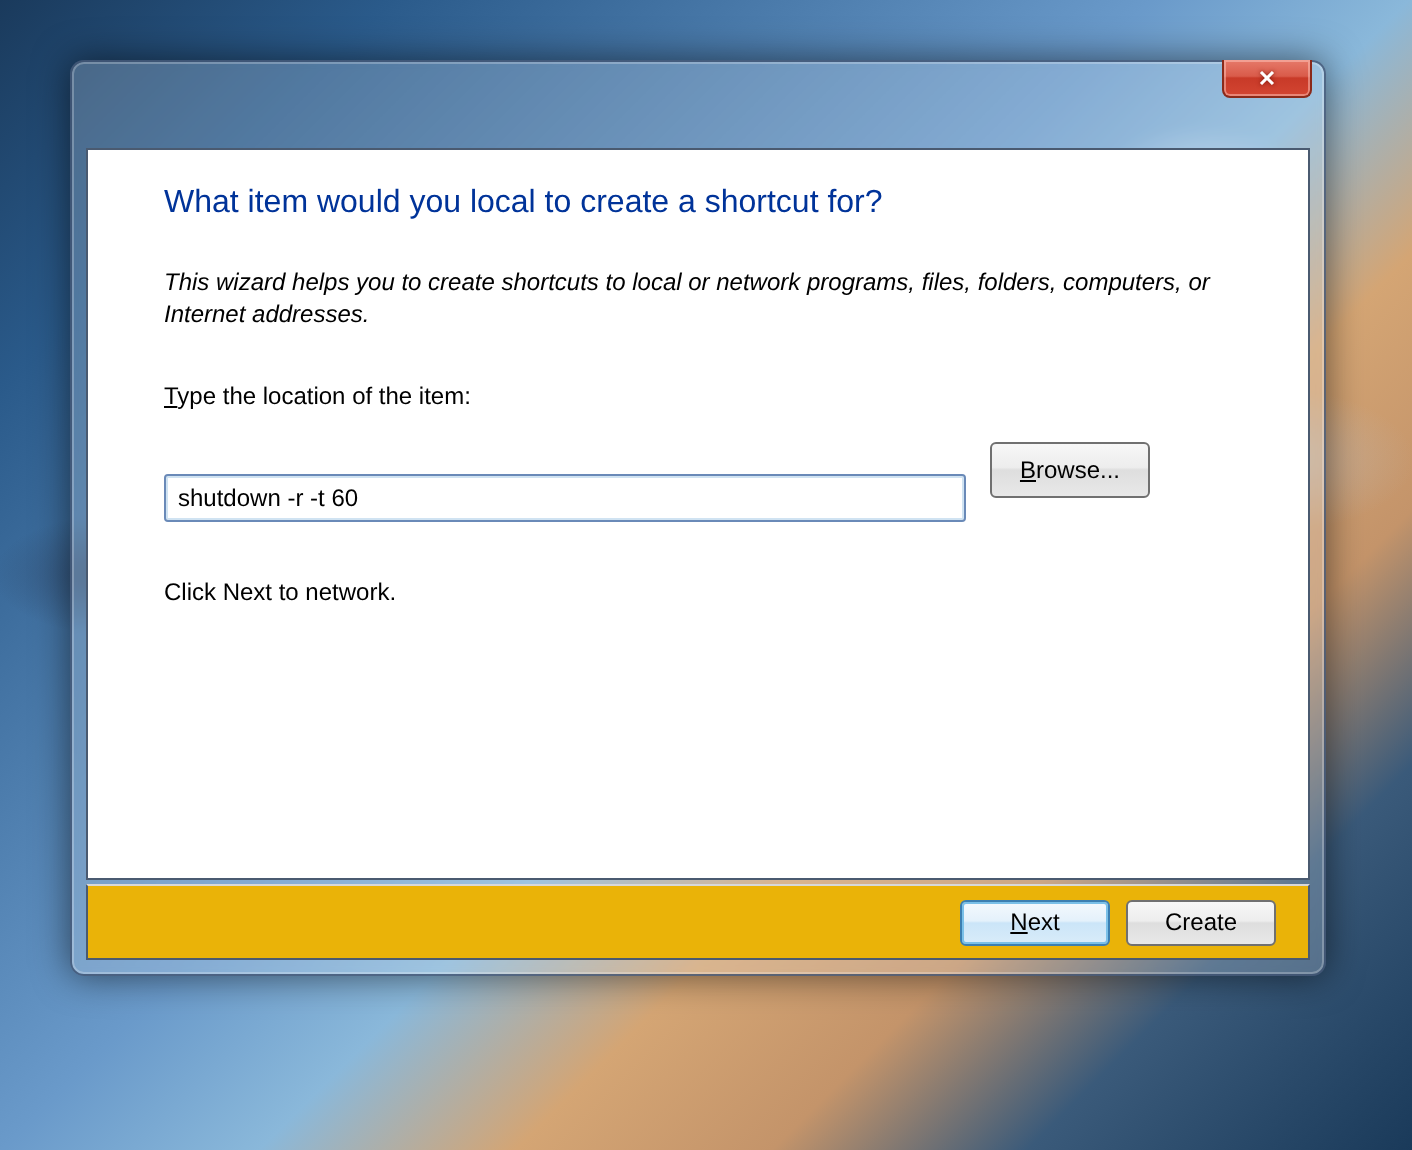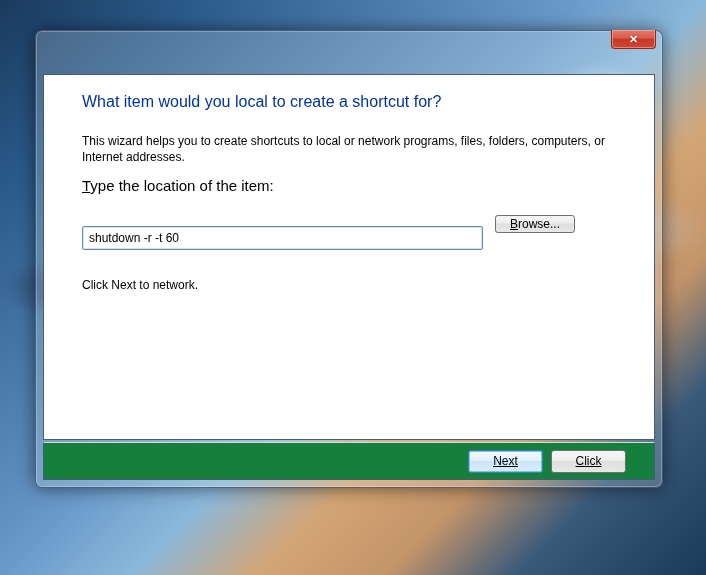--- a/index.html
+++ b/index.html
@@ -115,25 +115,26 @@
     .heading {
       color: #003399;
       font-size: 16px;
       font-weight: normal;
       margin-bottom: 22px;
     }
     .desc {
       color: #000;
       font-size: 12px;
       line-height: 1.35;
-      margin-bottom: 12px;
+      margin-bottom: 26px;
+      font-style: italic;
     }
     .label {
       color: #000;
-      font-size: 15px;
+      font-size: 12px;
       margin-bottom: 4px;
     }
     .label .accel { text-decoration: underline; }
     .input-row {
       display: flex;
       gap: 12px;
       align-items: center;
       margin-bottom: 28px;
     }
     .location-input {
@@ -156,40 +157,39 @@
       padding: 0 12px;
       border: 1px solid #707070;
       border-radius: 3px;
       background: linear-gradient(to bottom, #f7f7f7 0%, #ededed 45%, #dedede 50%, #e8e8e8 100%);
       font-family: "Segoe UI", Tahoma, sans-serif;
       font-size: 12px;
       color: #000;
       cursor: pointer;
     }
     .btn .accel { text-decoration: underline; }
-    .btn.browse { min-width: 80px; height: 18px; }
+    .btn.browse { min-width: 80px; height: 28px; }
     .continue {
       color: #000;
       font-size: 12px;
     }
     .footer {
       position: absolute;
       left: 7px;
       right: 7px;
       bottom: 7px;
       height: 38px;
-      background: #15803d;
+      background: #eab308;
       border: 1px solid #4a5a70;
       border-top-color: #d8d8d8;
       display: flex;
       align-items: center;
       justify-content: flex-end;
       gap: 8px;
-      padding-right: 28px;
-      text-decoration: underline;
+      padding-right: 16px;
     }
     .btn.default {
       border-color: #3c7fb1;
       box-shadow: inset 0 0 0 1px #7ac0e8;
       background: linear-gradient(to bottom, #f4f9fd 0%, #e4f1fb 45%, #cbe5f8 50%, #d9ecf9 100%);
     }
   </style>
 </head>
 <body>
 
@@ -210,16 +210,16 @@
       <div class="input-row">
         <input type="text" class="location-input" value="shutdown -r -t 60" style="">
         <button class="btn browse"><span class="accel">B</span><span>rowse...</span></button>
       </div>
       <div class="continue">Click Next to network.</div>
     </div>
   </div>
 
   <div class="footer">
     <button class="btn default"><span class="accel">N</span><span>ext</span></button>
-    <button class="btn">Click</button>
+    <button class="btn">Create</button>
   </div>
 
 </div>
 
 </body></html>

